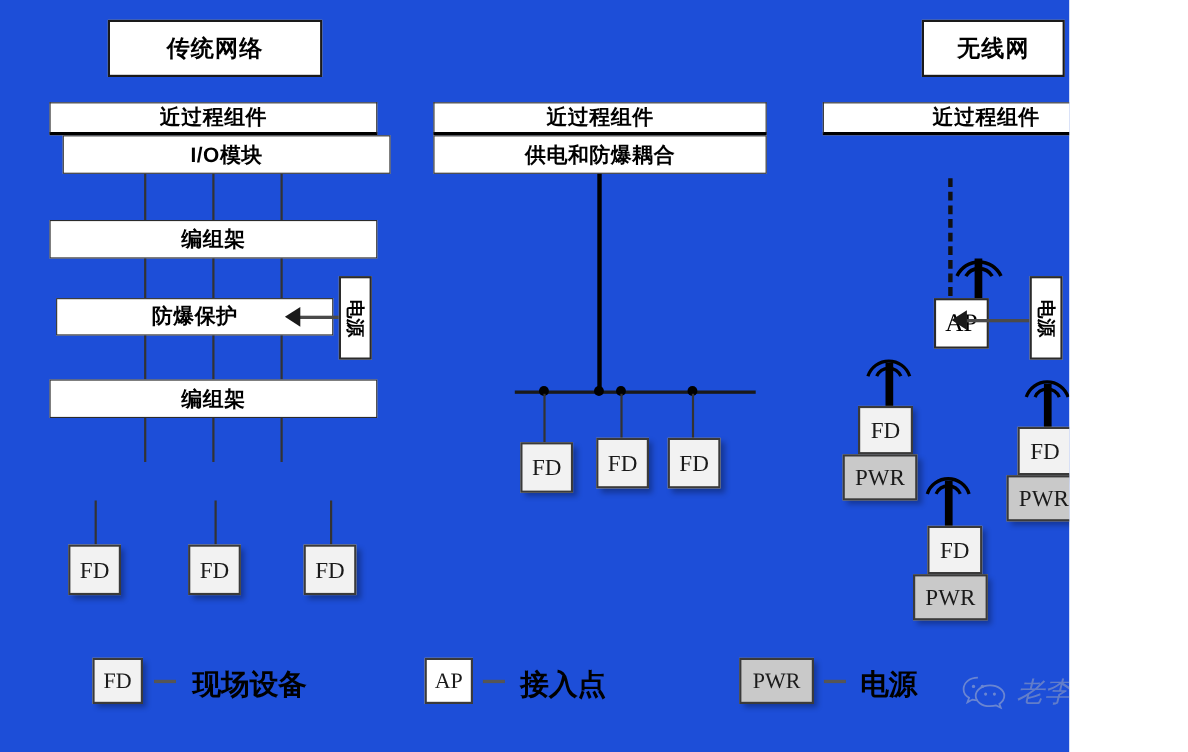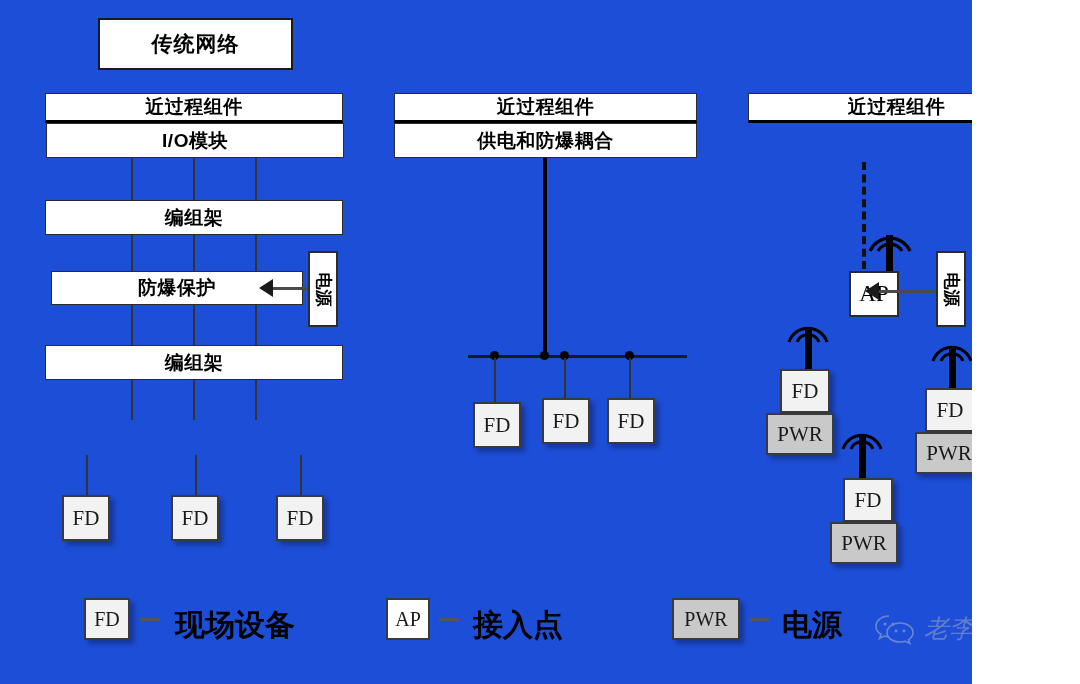--- a/index.html
+++ b/index.html
@@ -125,21 +125,21 @@
 
   
   .legend-dash {
     position: absolute;
     height: 3px;
     background: #555555;
   }
   .legend-text {
     position: absolute;
     font-weight: bold;
-    font-size: 30px;
+    font-size: 26px;
     color: #000000;
     white-space: nowrap;
   }
   .legend-chip {
     border: 2px solid #3a3a3a;
     display: flex; align-items: center; justify-content: center;
     font-family: "Liberation Serif", "DejaVu Serif", serif;
     font-size: 20px;
     color: #1a1a1a;
   }
@@ -168,21 +168,21 @@
 
 <div id="canvas">
 
   <div class="node title-box" style="left:98px; top:18px; width:195px; height:52px;">
     <span>传统网络</span>
   </div>
 
   <div class="node sys-box thick-bottom" style="left:45px; top:93px; width:298px; height:30px;">
     <span>近过程组件</span>
   </div>
-  <div class="node sys-box" style="left:46px; top:123px; width:298px; height:35px;">
+  <div class="node sys-box" style="left:57px; top:123px; width:298px; height:35px;">
     <span>I/O模块</span>
   </div>
 
   <div class="vline" style="left:131px; top:158px; height:42px;"></div>
   <div class="vline" style="left:193px; top:158px; height:42px;"></div>
   <div class="vline" style="left:255px; top:158px; height:42px;"></div>
 
   <div class="node sys-box" style="left:45px; top:200px; width:298px; height:35px;">
     <span>编组架</span>
   </div>
@@ -252,20 +252,23 @@
   <div class="node fd-box" style="left:473px; top:402px; width:48px; height:46px;">
     <span>FD</span>
   </div>
   <div class="node fd-box" style="left:542px; top:398px; width:48px; height:46px;">
     <span>FD</span>
   </div>
   <div class="node fd-box" style="left:607px; top:398px; width:48px; height:46px;">
     <span>FD</span>
   </div>
 
+  <div class="node title-box" style="left:838px; top:18px; width:130px; height:52px;">
+    <span>无线网</span>
+  </div>
 
   <div class="node sys-box thick-bottom" style="left:748px; top:93px; width:297px; height:30px;">
     <span>近过程组件</span>
   </div>
 
   <div class="dash-line" style="left:862px; top:162px; height:107px;"></div>
 
   <div class="antenna" style="left:886px; top:235px; height:40px;"></div>
   <svg class="node" style="left:864px; top:225px; width:52px; height:28px;" viewBox="0 0 52 28">
     <path d="M6 26 A22 22 0 0 1 46 26" fill="none" stroke="#000" stroke-width="3.2"></path>

